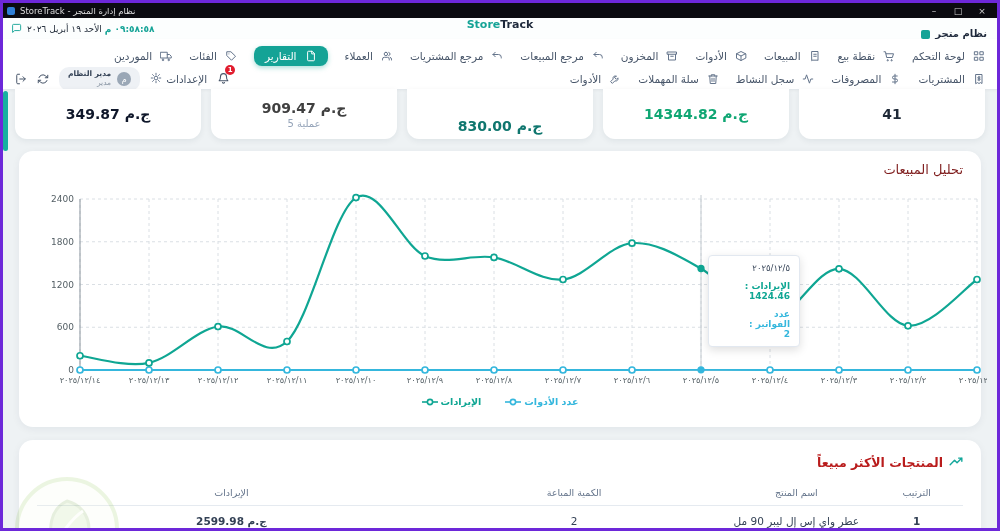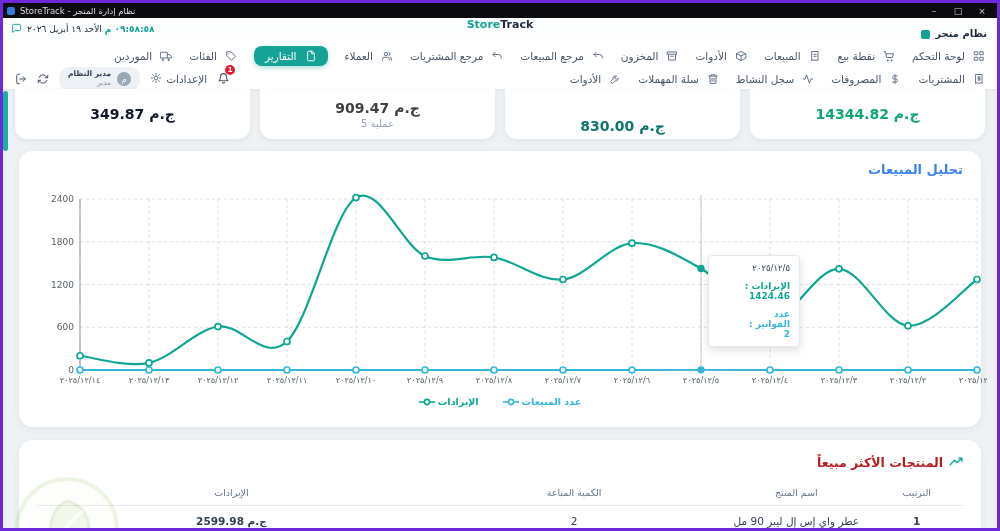--- a/index.html
+++ b/index.html
@@ -38,21 +38,21 @@
   .chip-name{font-size:7.5px;color:#334155;font-weight:bold}
   .chip-role{font-size:7.5px;color:#8b97a5}
   
   .scroll-thumb{position:absolute;left:0;top:88px;width:5px;height:60px;background:#17b0a1;border-radius:3px}
   .cards{position:absolute;top:86px;left:12px;right:12px;display:flex;direction:rtl;gap:10px}
   .stat-card{flex:1;height:50px;background:#fff;border-radius:0 0 12px 12px;box-shadow:0 2px 6px rgba(15,40,60,.07);display:flex;flex-direction:column;align-items:center;justify-content:center;gap:2px}
   .stat-value{font-size:14px;font-weight:bold;direction:ltr}
   .stat-sub{font-size:10px;color:#94a3b8;direction:ltr}
   .panel{position:absolute;left:16px;right:16px;background:#fff;border-radius:14px;box-shadow:0 2px 8px rgba(15,40,60,.06)}
   .chart-card{top:148px;height:276px}
-  .chart-title{position:absolute;top:11px;right:18px;font-size:13px;font-weight:bold;color:#3b82f6}
+  .chart-title{position:absolute;top:11px;right:18px;font-size:13px;font-weight:normal;color:#7f1d1d}
   .chart-svg{position:absolute;top:30px;left:0}
   .legend{position:absolute;top:245px;left:0;right:0;display:flex;justify-content:center;gap:24px}
   .legend-item{display:flex;align-items:center;gap:3px;font-size:9.5px;font-weight:bold;cursor:pointer}
   .tooltip{position:absolute;left:689px;top:104px;width:92px;background:#fff;border:1px solid #e2e8f0;border-radius:4px;box-shadow:0 3px 10px rgba(0,0,0,.13);padding:7px 9px;direction:rtl;text-align:right;box-sizing:border-box}
   .tt-date{font-size:8.5px;color:#334155}
   .tt-line{font-size:9px;font-weight:bold;margin-top:8px}
   
   .prod-card{top:437px;height:110px;border-radius:14px 14px 0 0}
   .prod-header{display:flex;direction:rtl;align-items:center;gap:6px;padding:13px 18px 8px}
   .prod-title{font-size:12.5px;font-weight:bold;color:#b91c1c}
@@ -262,20 +262,23 @@
               <path d="M17.5 8.5a5.5 5.5 0 00-11 0c0 6-2.5 7.5-2.5 7.5h16s-2.5-1.5-2.5-7.5 M13.8 19.5a2 2 0 01-3.6 0" fill="none" stroke="#475569" stroke-width="2" stroke-linecap="round" stroke-linejoin="round"></path>
             </svg></span>
         <span class="badge">1</span>
       </span>
     </div>
   </div>
 
   <div class="scroll-thumb"></div>
 
   <div class="cards" id="cardsRow">
+      <div class="stat-card">
+        <div class="stat-value" style="color: rgb(31, 41, 55);">41</div>
+      </div>
       <div class="stat-card">
         <div class="stat-value" style="color: rgb(15, 166, 115);">14344.82 ج.م</div>
       </div>
       <div class="stat-card">
         <div class="stat-value" style="color: #0f766e; margin-top: 24px;">830.00 ج.م</div>
       </div>
       <div class="stat-card">
         <div class="stat-value" style="color: #404040;">909.47 ج.م</div>
         <div class="stat-sub">5 عملية</div>
       </div>
@@ -375,21 +378,21 @@
           </span>
           <span>الإيرادات</span>
         </span>
         <span class="legend-item" style="color: rgb(53, 183, 221);">
           <span style="display: flex;">
             <svg width="16" height="8" viewBox="0 0 16 8">
               <line x1="0" y1="4" x2="16" y2="4" stroke="#35b7dd" stroke-width="1.6"></line>
               <circle cx="8" cy="4" r="2.6" fill="#fff" stroke="#35b7dd" stroke-width="1.6"></circle>
             </svg>
           </span>
-          <span>عدد المبيعات</span>
+          <span>عدد الأدوات</span>
         </span>
       </div>
   </div>
 
   <div class="panel prod-card">
     <div class="prod-header">
       <span id="trendIcon"><svg width="14" height="14" viewBox="0 0 24 24">
             <path d="M22 7l-8.2 8.2-4.3-4.3L2 18.4 M16.5 7H22v5.5" fill="none" stroke="#13a79b" stroke-width="2.4" stroke-linecap="round" stroke-linejoin="round"></path>
           </svg></span>
       <span class="prod-title">المنتجات الأكثر مبيعاً</span>

